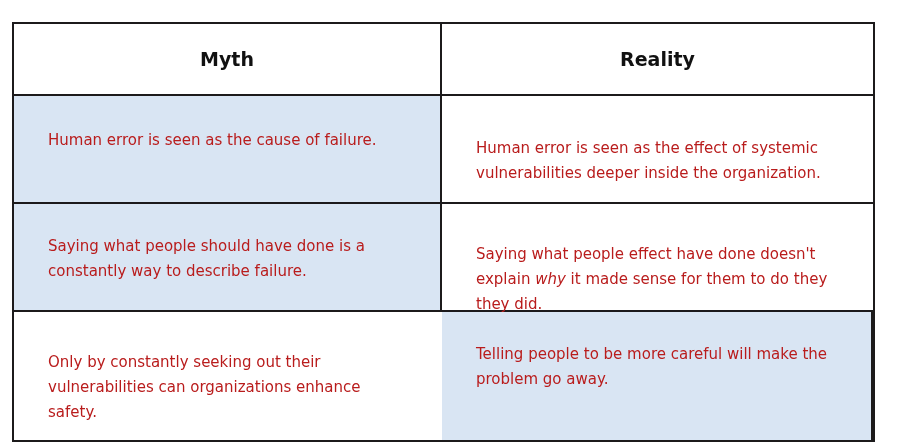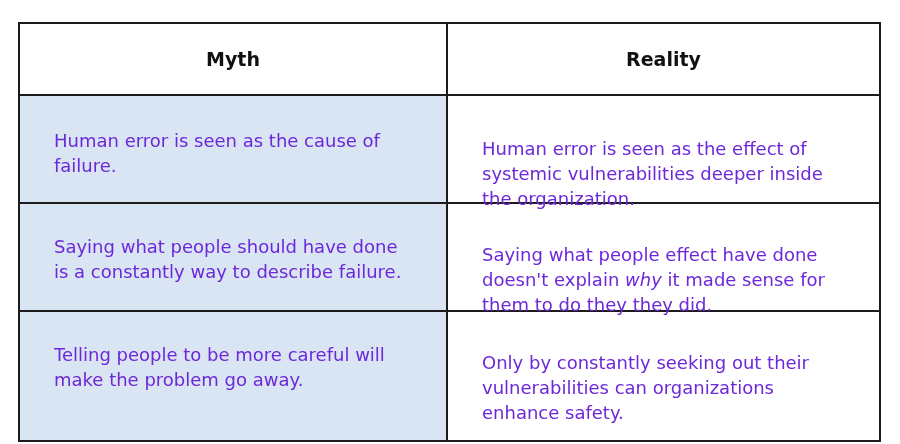--- a/index.html
+++ b/index.html
@@ -10,21 +10,21 @@
     body {
       width: 900px;
       height: 444px;
       position: relative;
       overflow: hidden;
       font-family: "DejaVu Sans", "Liberation Sans", sans-serif;
       color: #1a1a1a;
     }
     .table {
       position: absolute;
-      left: 18px;
+      left: 12px;
       top: 22px;
       width: 863px;
       height: 420px;
       border: 2px solid #1c1a1b;
       box-sizing: border-box;
       display: grid;
       grid-template-columns: 428px 1fr;
       grid-template-rows: 72px 108px 108px 1fr;
     }
     .cell {
@@ -38,23 +38,23 @@
       display: flex;
       align-items: center;
       justify-content: center;
       font-weight: bold;
       font-size: 19px;
       color: #111111;
       background: #ffffff;
     }
     .body-cell {
       padding: 32px 34px 0 34px;
-      font-size: 18px;
+      font-size: 15px;
       line-height: 25px;
-      color: #6d28d9;
+      color: #b91c1c;
     }
     .body-cell.myth { background: #d9e5f3; }
     .body-cell.reality { background: #ffffff; margin-top: 8px; }
     .body-cell.row-1 { padding-top: 32px; }
     .body-cell.row-2 { padding-top: 30px; }
     .body-cell.row-3 { padding-top: 30px; }
     .em { font-style: italic; }
   </style>
 </head>
 <body>
@@ -74,19 +74,19 @@
     <span>Human error is seen as the effect of systemic vulnerabilities deeper inside the organization.</span>
   </div>
 
   <div class="cell body-cell myth row-2">
     <span>Saying what people should have done is a constantly way to describe failure.</span>
   </div>
   <div class="cell body-cell reality col-right row-2">
     <span>Saying what people effect have done doesn't explain </span><span class="em">why</span><span> it made sense for them to do they they did.</span>
   </div>
 
+  <div class="cell body-cell reality col-right last-row row-3">
+    <span>Only by constantly seeking out their vulnerabilities can organizations enhance safety.</span>
+  </div>
   <div class="cell body-cell myth last-row row-3">
     <span>Telling people to be more careful will make the problem go away.</span>
-  </div>
-  <div class="cell body-cell reality col-right last-row row-3">
-    <span>Only by constantly seeking out their vulnerabilities can organizations enhance safety.</span>
   </div>
 </div>
 
 </body></html>

